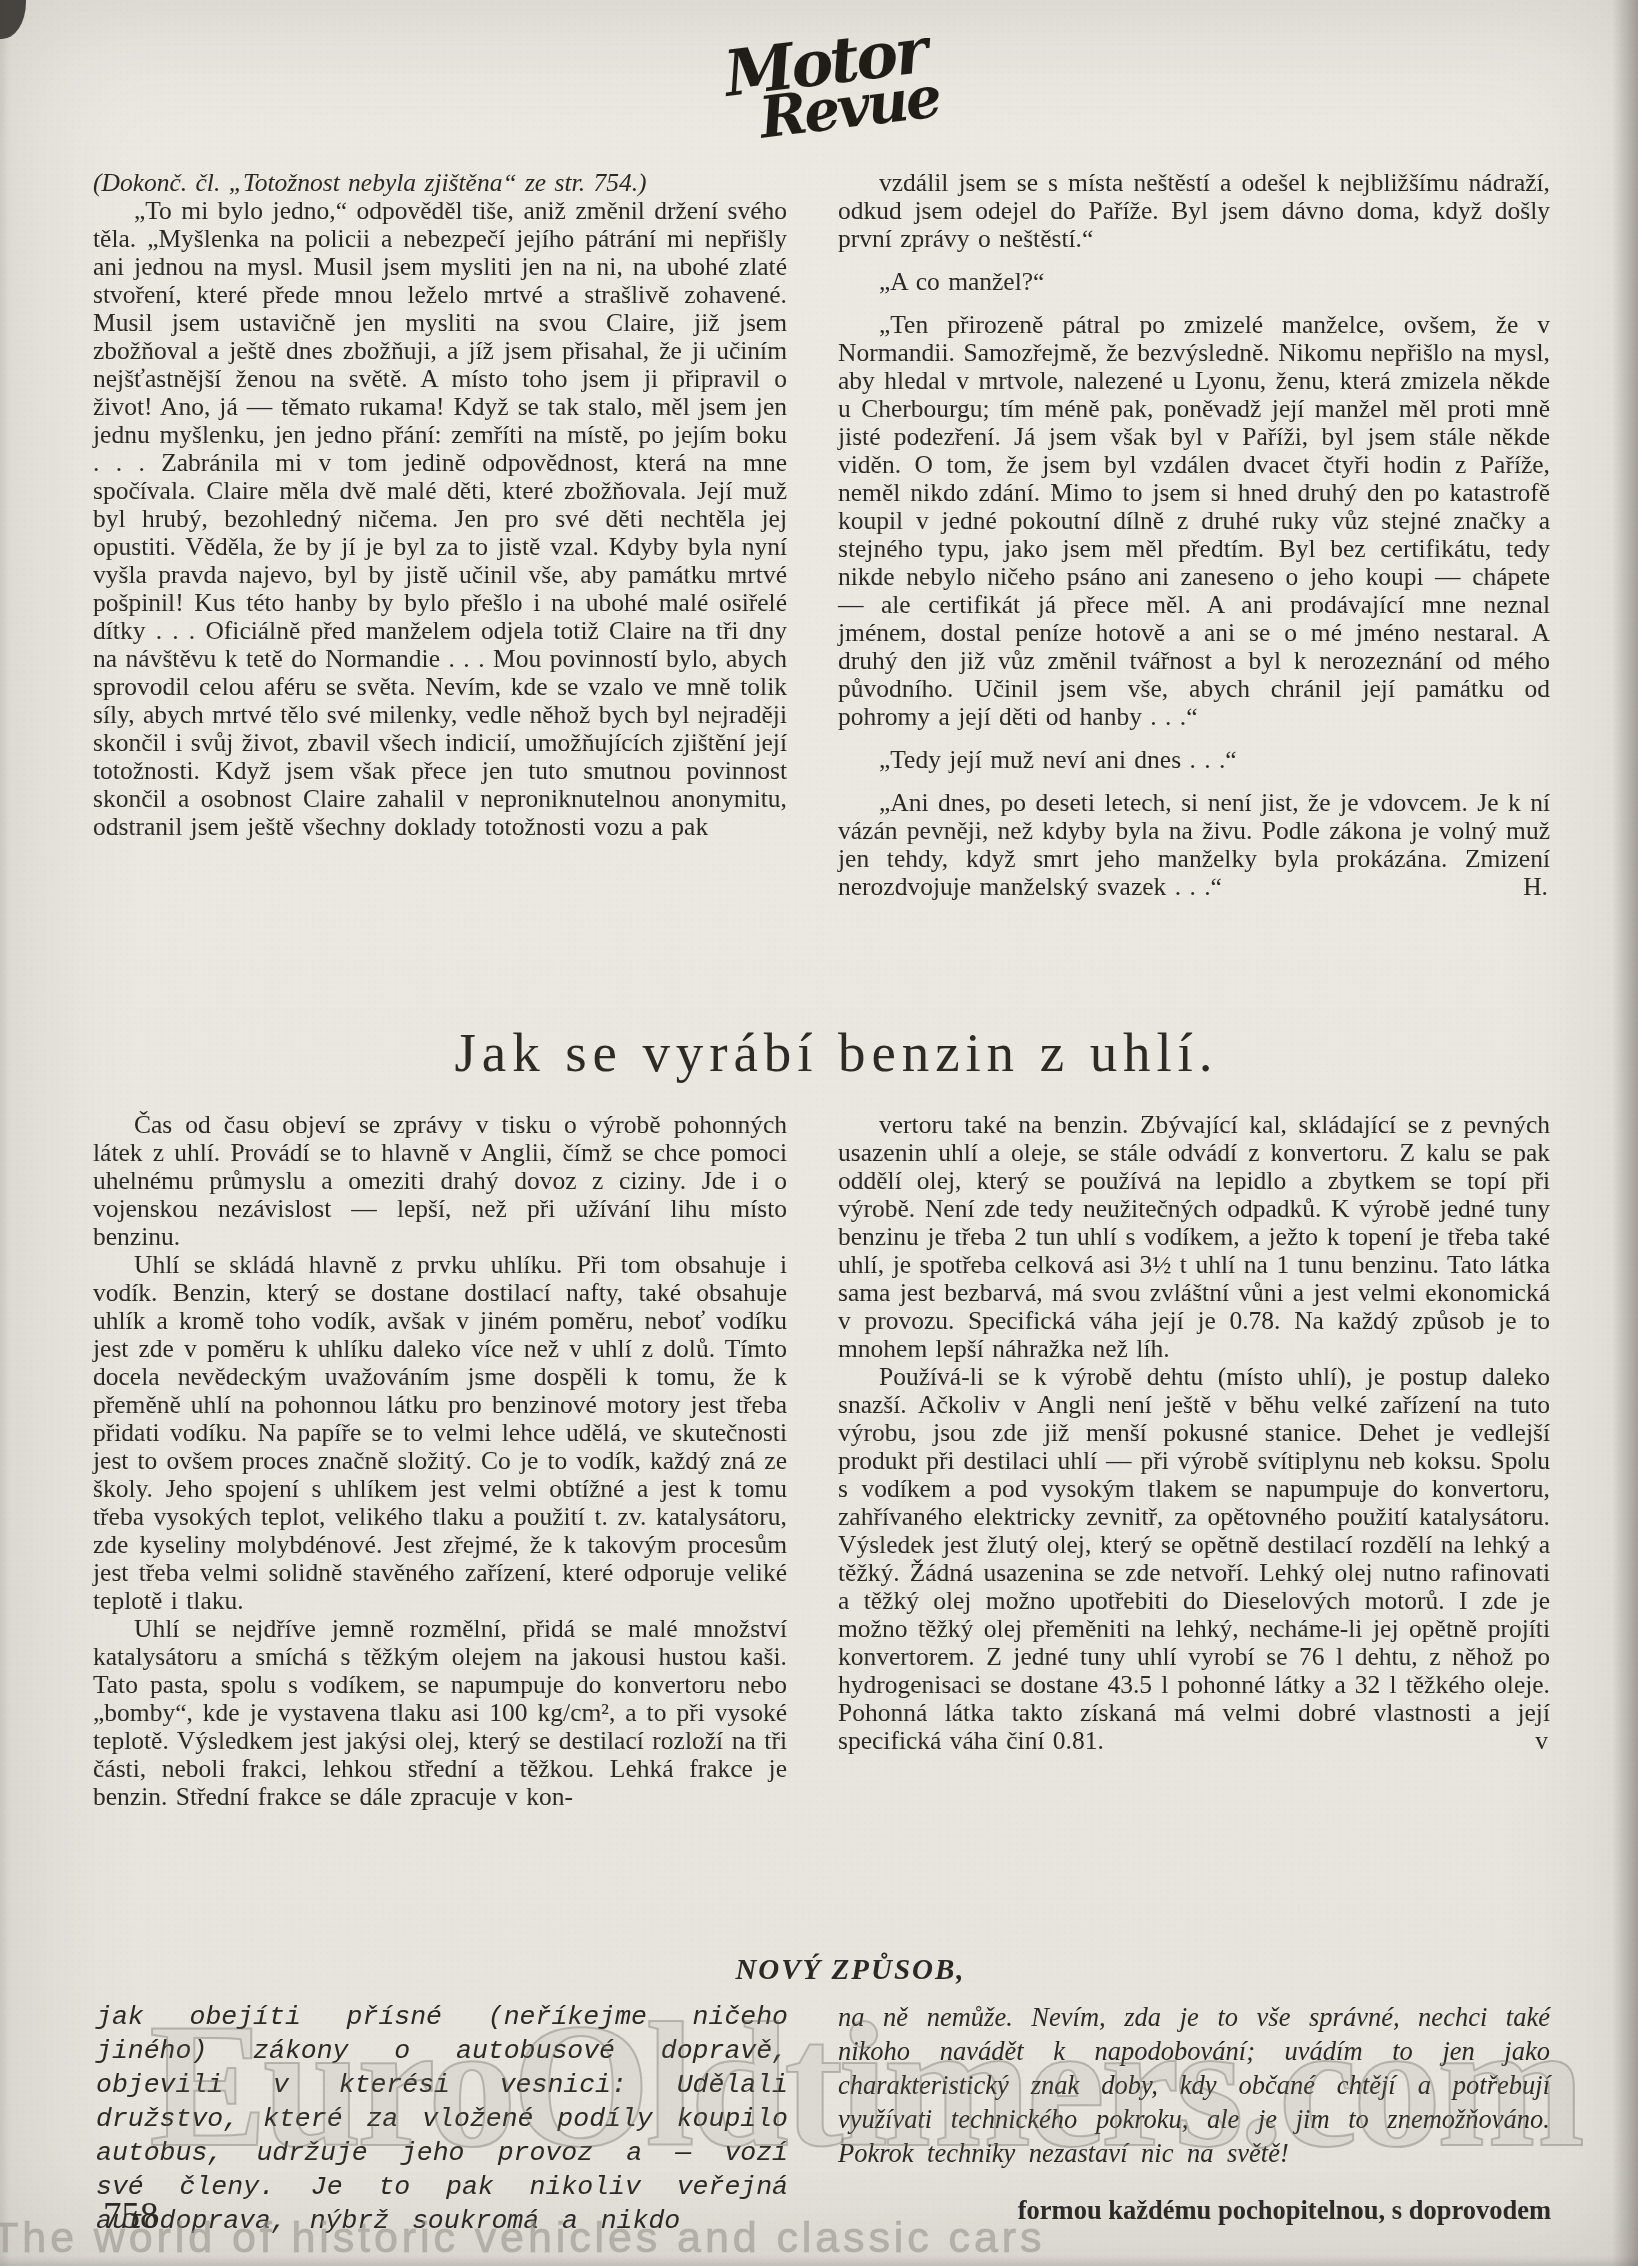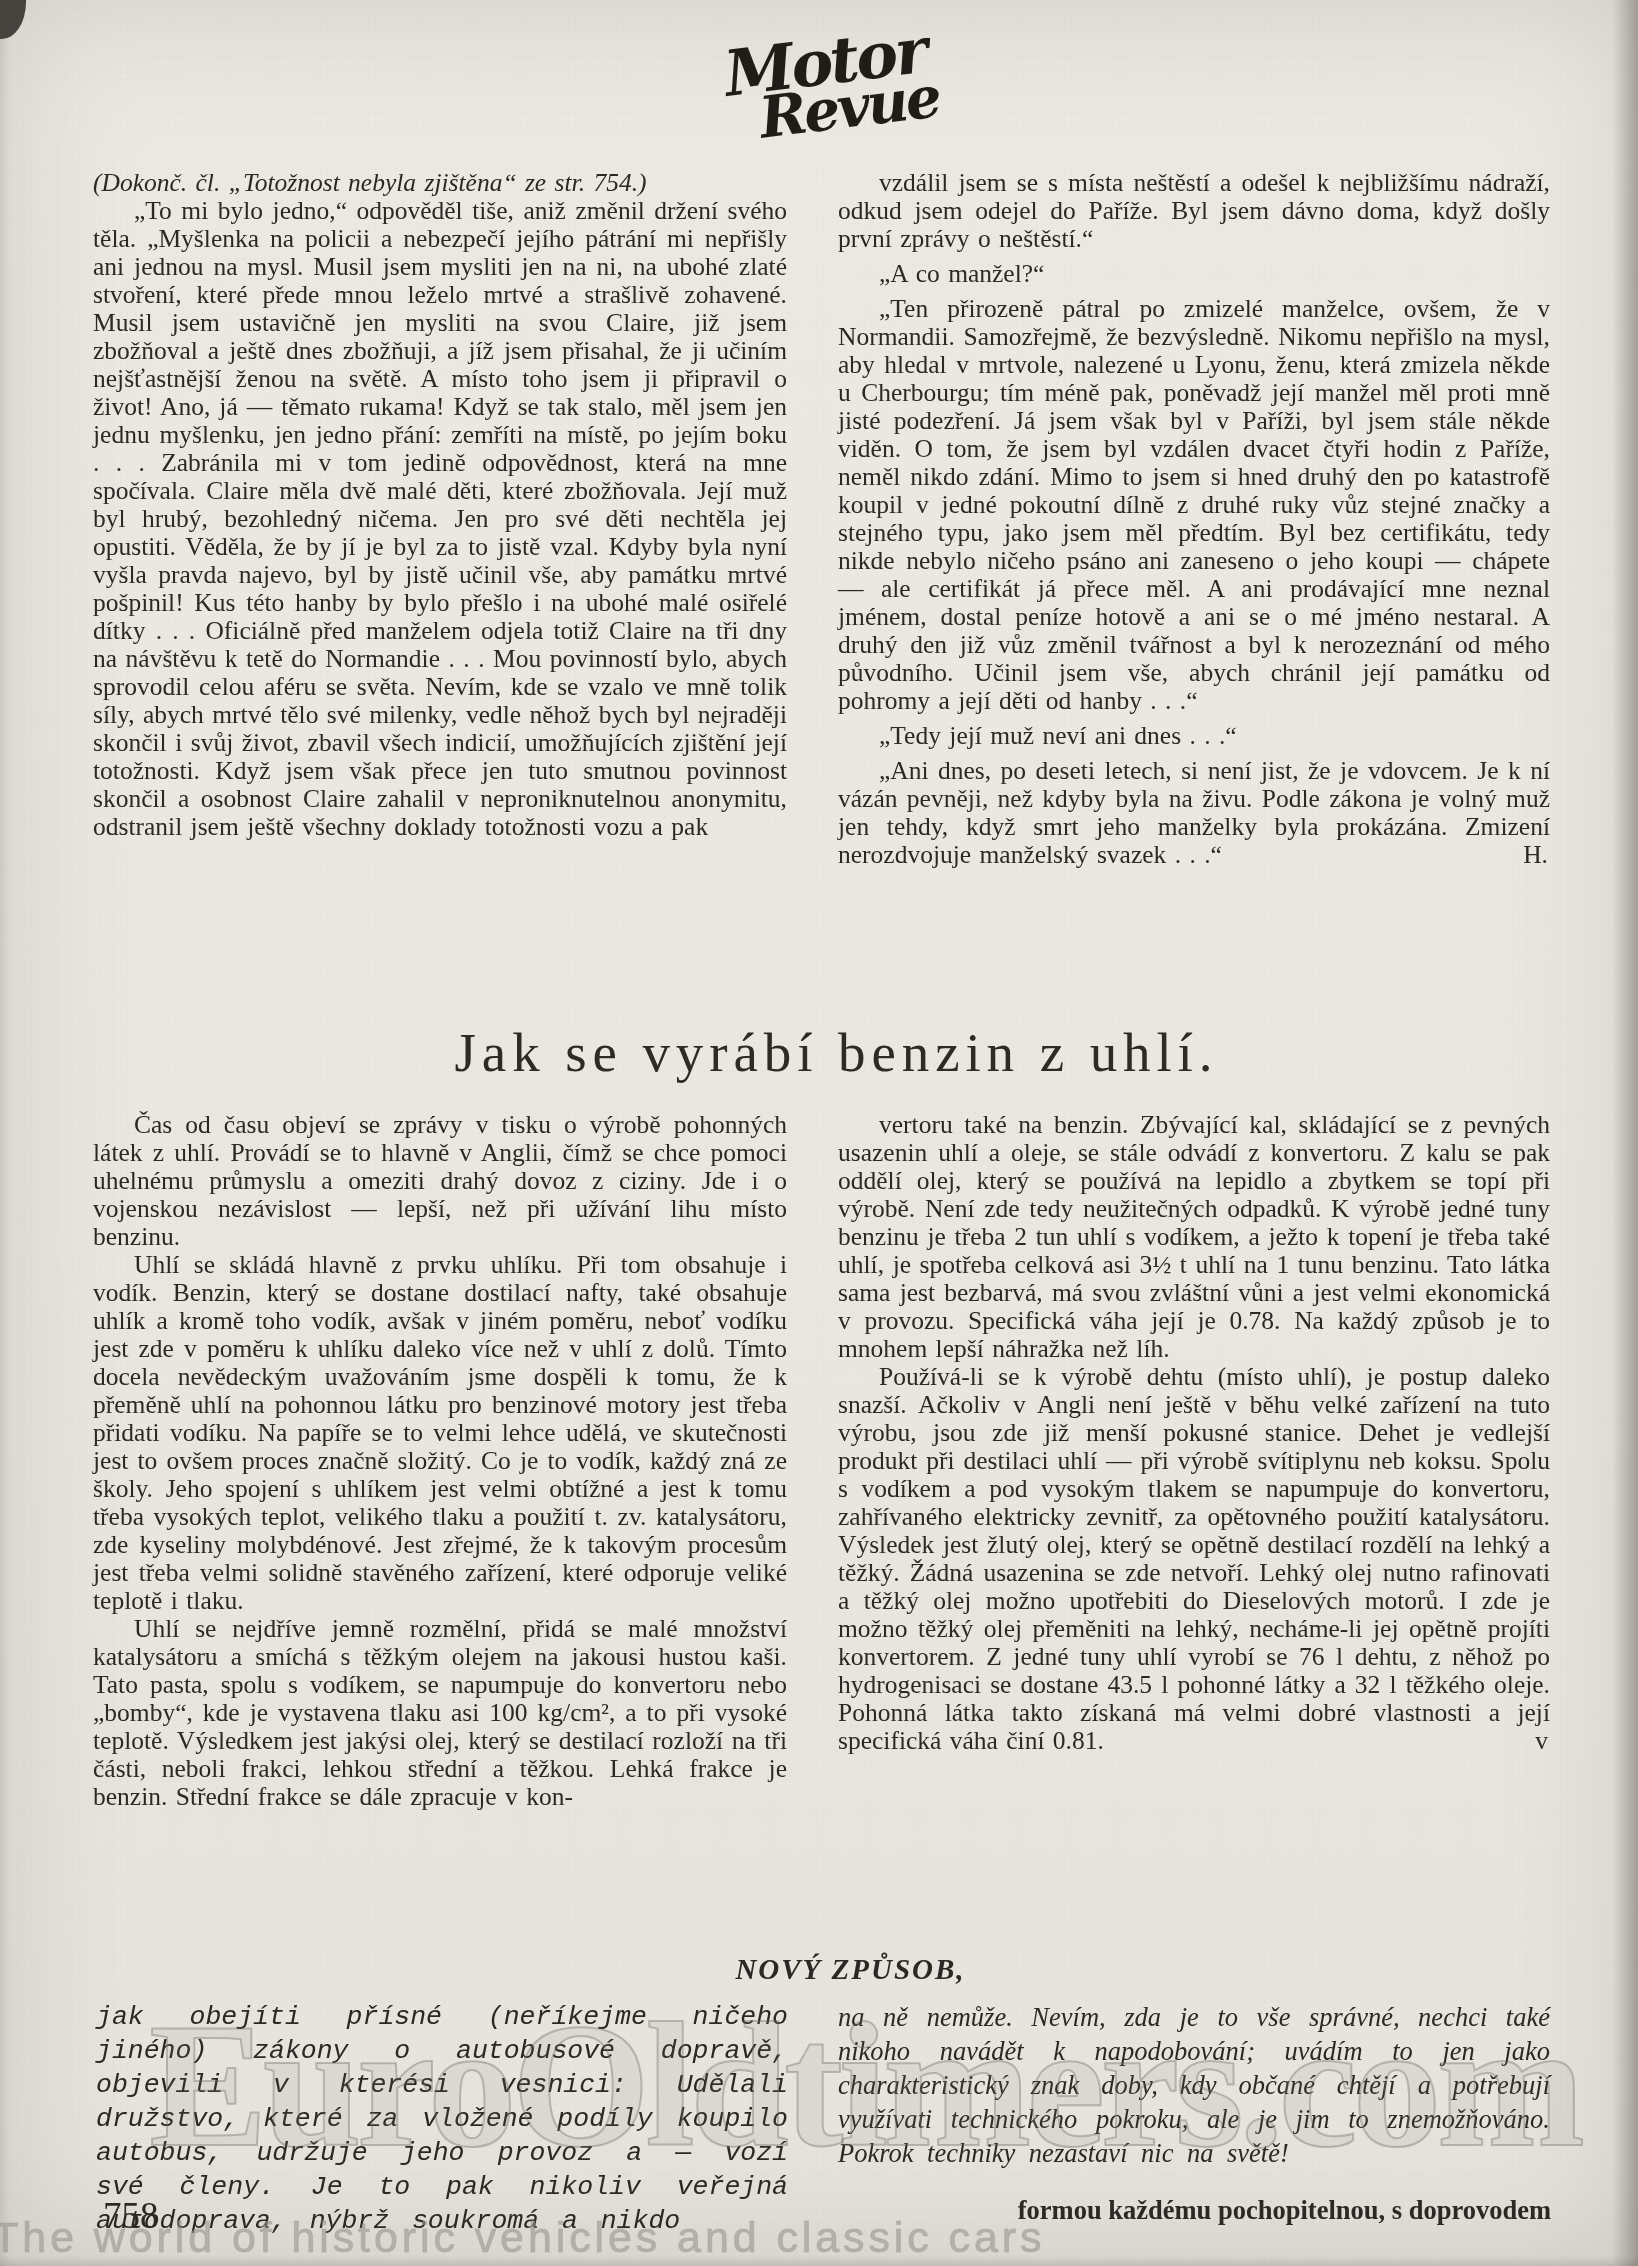--- a/index.html
+++ b/index.html
@@ -27,21 +27,21 @@
   .logo .l1{position:absolute;left:calc(50% - 96px);top:5.9px;transform:rotate(-7deg);
     font:italic 700 63px "DejaVu Serif", serif;letter-spacing:-2.9px;color:#201d19;}
   .logo .l2{position:absolute;left:calc(50% - 61px);top:53px;transform:rotate(-7deg);
     font:italic 700 57px "DejaVu Serif", serif;letter-spacing:-2.9px;color:#201d19;}
 
   
   .body-text{font-size:25.5px;line-height:28px;text-align:justify;word-spacing:2px;}
   .col{position:absolute;}
   .col p{margin:0;text-indent:41px;}
   .col p.noindent{text-indent:0;}
-  .col p.psp{margin-top:7px;}
+  .col p.psp{margin-top:15px;}
   .intro{font-style:italic;}
   .sig{position:absolute;right:2px;bottom:0;font-size:25.5px;}
 
   .story-left{left:93px;top:169px;width:694px;}
   .story-right{left:838px;top:169px;width:712px;}
 
   .headline{position:absolute;top:1021px;left:0;width:100%;text-align:center;
     font-size:55px;letter-spacing:5.9px;color:#2e2b27;white-space:nowrap;}
 
   .art-left{left:93px;top:1111px;width:694px;}

